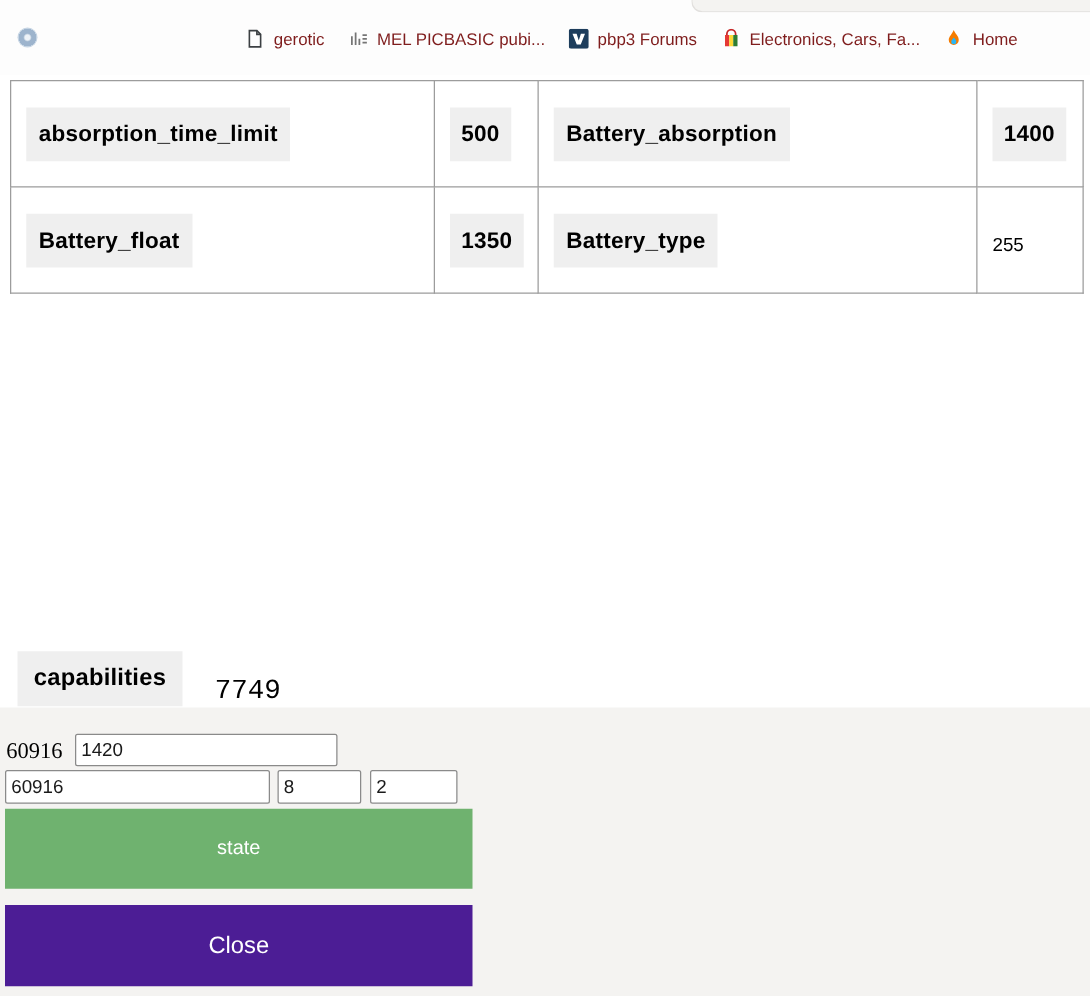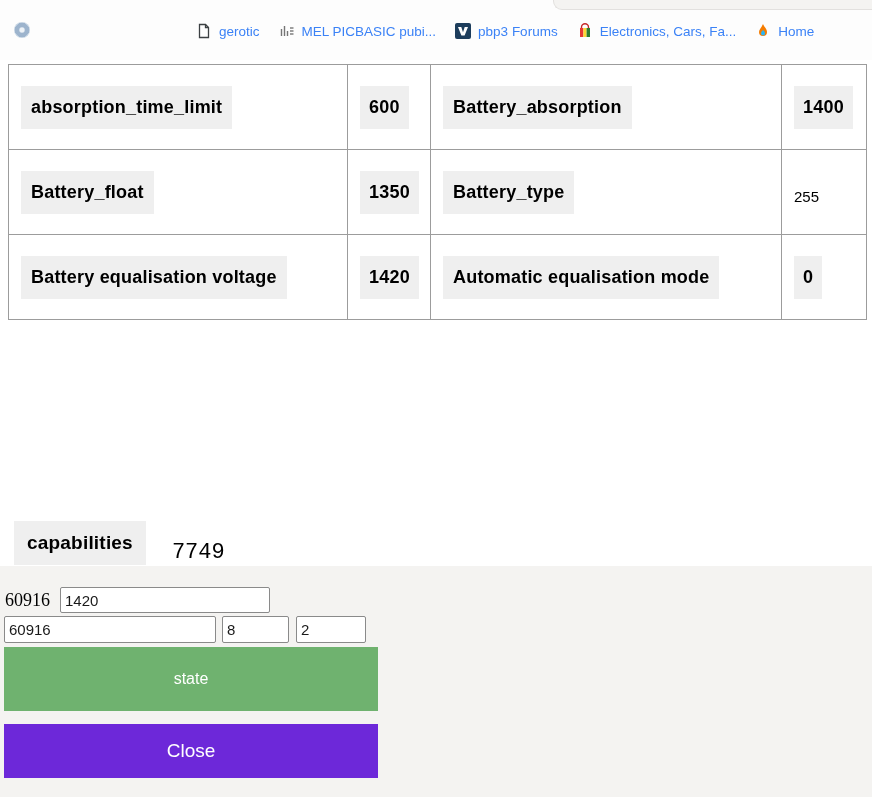--- a/index.html
+++ b/index.html
@@ -15,21 +15,21 @@
     border-left:1px solid #e2e0de;border-bottom:1px solid #e2e0de;border-bottom-left-radius:9px;
   }
   .favicon{
     position:absolute;left:14px;top:22px;width:16px;height:16px;border-radius:50%;
     background:radial-gradient(circle,#eef3f8 0 18%,#9db4cd 30% 62%,#c5d4e3 63% 100%);
   }
   .bookmarks{
     position:absolute;left:196px;top:19px;right:0;height:24px;
     display:flex;gap:19px;align-items:center;overflow:hidden;white-space:nowrap;
   }
-  .bm{display:flex;align-items:flex-end;gap:7px;font-size:13.5px;color:#3b82f6;flex:none;cursor:pointer}
+  .bm{display:flex;align-items:flex-end;gap:7px;font-size:13.5px;color:#7f1d1d;flex:none;cursor:pointer}
   .bm svg{width:16px;height:16px;flex:none}
 
   
   table.params{
     position:absolute;left:8px;top:64px;width:858px;
     border-collapse:collapse;table-layout:fixed;
   }
   table.params td{
     border:1px solid #9c9c9c;height:84px;padding:0 12px;
     vertical-align:middle;background:#fff;overflow:hidden;
@@ -57,21 +57,21 @@
   }
   #in-value{left:60px;top:587px;width:200px;height:24px}
   #in-reg  {left:4px;top:616px;width:202px;height:25px}
   #in-type {left:222px;top:616px;width:57px;height:25px}
   #in-mode {left:296px;top:616px;width:60px;height:25px}
   button.big{
     position:absolute;left:4px;width:374px;border:none;color:#fff;cursor:pointer;
     font-family:"Liberation Sans",sans-serif;
   }
   #send-btn {top:647px;height:64px;background:#6fb26f;font-size:16px}
-  #close-btn{top:724px;height:54px;background:#6d28d9;font-size:19px}
+  #close-btn{top:724px;height:65px;background:#4c1d95;font-size:19px}
 </style>
 </head>
 <body>
 
 <div class="topbar">
   <div class="tabstrip"></div>
   <span class="favicon"></span>
 
   <div class="bookmarks">
     <span class="bm">
@@ -125,35 +125,29 @@
 <table class="params">
   <colgroup>
       <col style="width:339px">
       <col style="width:83px">
       <col style="width:351px">
       <col style="width:85px">
     </colgroup>
   <tbody>
       <tr>
     <td class="c-lbl"><span class="hl">absorption_time_limit</span></td>
-    <td class="c-val"><span class="hl">600</span></td>
+    <td class="c-val"><span class="hl">500</span></td>
     <td class="c-lbl"><span class="hl">Battery_absorption</span></td>
     <td class="c-val"><span class="hl">1400</span></td>
   </tr>
   <tr>
     <td class="c-lbl"><span class="hl">Battery_float</span></td>
     <td class="c-val"><span class="hl">1350</span></td>
     <td class="c-lbl"><span class="hl">Battery_type</span></td>
     <td class="c-val top"><span class="plain">255</span></td>
-  </tr>
-  <tr>
-    <td class="c-lbl"><span class="hl">Battery equalisation voltage</span></td>
-    <td class="c-val"><span class="hl">1420</span></td>
-    <td class="c-lbl"><span class="hl">Automatic equalisation mode</span></td>
-    <td class="c-val"><span class="hl">0</span></td>
   </tr>
 </tbody>
   </table>
 
 <div class="caps">
   <span class="hl">capabilities</span>
   <span class="caps-val">7749</span>
 </div>
 
 <div class="section"></div>

